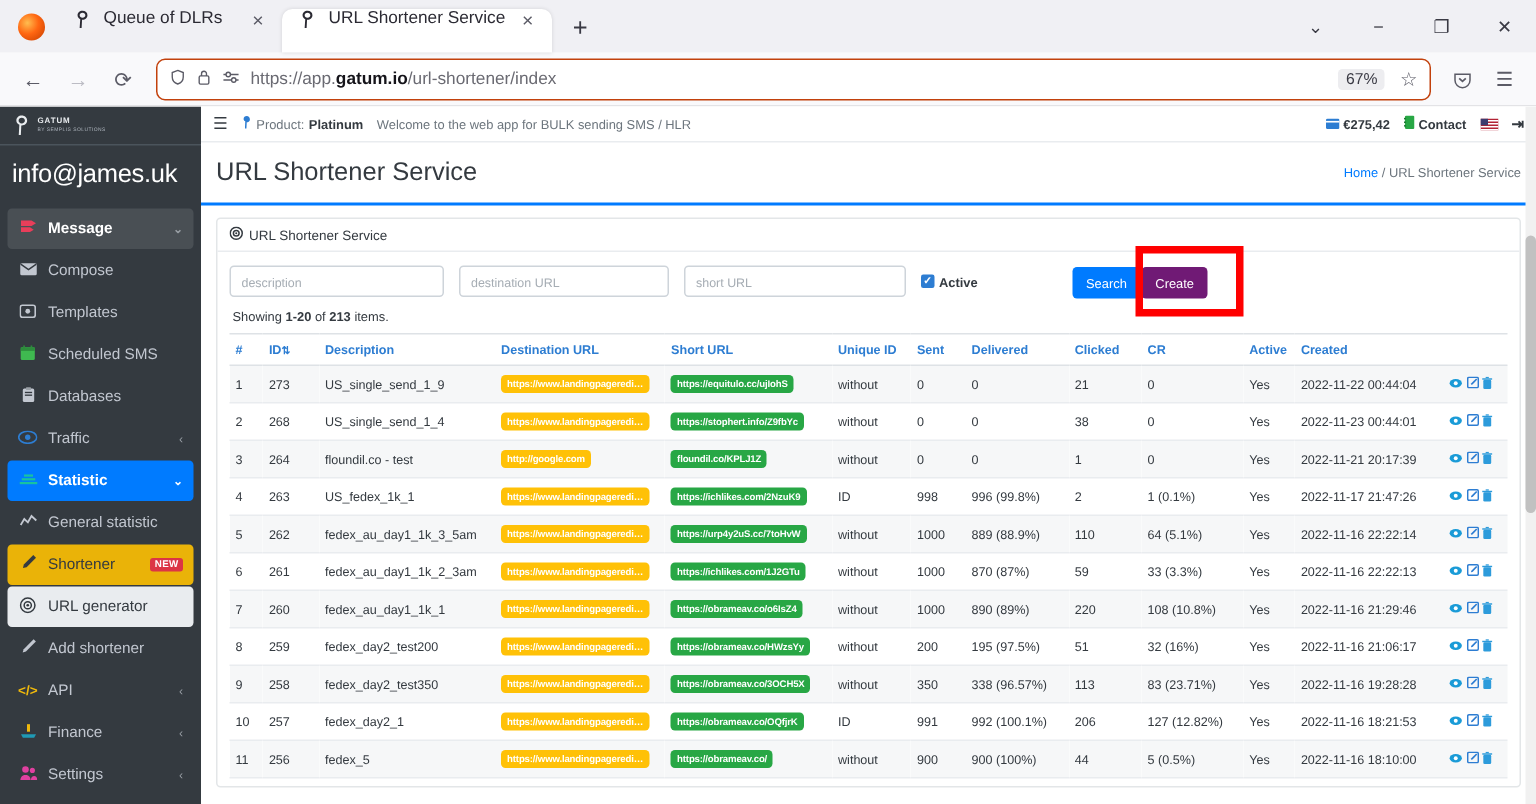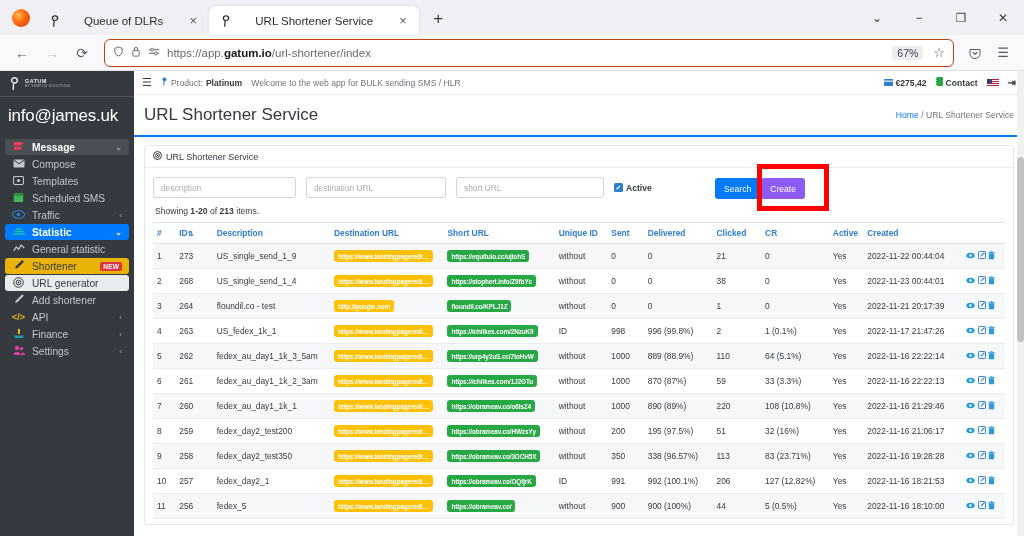--- a/index.html
+++ b/index.html
@@ -17,21 +17,21 @@
   .tabbar {
     height: 35px; background: #f0f0f4; display: flex; align-items: flex-end;
     padding-left: 6px; position: relative; flex: 0 0 35px;
   }
   .ff-logo {
     width: 18px; height: 18px; border-radius: 50%;
     background: radial-gradient(circle at 35% 35%, #ffbd4f 0%, #ff6611 45%, #c43d00 100%);
     margin: 0 8px 8px 6px; flex: 0 0 18px;
   }
   .tab {
-    height: 29px; display: flex; align-items: center; gap: 22px;
+    height: 29px; display: flex; align-items: flex-start; gap: 7px;
     padding: 0 8px 0 10px; border-radius: 7px 7px 0 0;
     font-size: 11.5px; color: #2b2a33; max-width: 210px; min-width: 150px;
     margin-bottom: 0; position: relative;
   }
   .tab.active { background: #ffffff; box-shadow: 0 0 3px rgba(0,0,0,.12); }
   .tab .favicon {
     width: 14px; height: 14px; flex: 0 0 14px; position: relative;
   }
   .tab .favicon svg { display:block; }
   .tab .tab-title {
@@ -94,21 +94,21 @@
   .brand .brand-txt { line-height: 1.05; }
   .brand .brand-name { font-size: 5.3px; letter-spacing: .6px; color: #e9ecef; font-weight: 700; }
   .brand .brand-sub { font-size: 3.3px; letter-spacing: .3px; color: #aeb5bd; }
 
   .userbox { padding: 9px 8px 13px 8px; }
   .userbox .email { font-size: 17px; color: #fff; font-weight: 400; letter-spacing: -.2px; }
 
   .nav { padding: 0 5px; }
   .nav-item {
     display: flex; align-items: center; gap: 7px;
-    height: 16px; padding: 0 7px; border-radius: 3px; margin-bottom: 1px;
+    height: 27px; padding: 0 7px; border-radius: 3px; margin-bottom: 1px;
     font-size: 10.2px; color: #c2c7d0; white-space: nowrap; position: relative;
   }
   .nav-item .ic { width: 13px; flex: 0 0 13px; text-align: center; font-size: 10px; line-height: 1; }
   .nav-item .lbl { flex: 1 1 auto; overflow: hidden; text-overflow: ellipsis; }
   .nav-item .arrow { font-size: 8px; color: #9aa0a6; }
   .nav-item.open { background: #494f54; color: #fff; font-weight: 700; }
   .nav-item.active-blue { background: #007bff; color: #fff; font-weight: 700; }
   .nav-item.white { background: #eab308; color: #343a40; font-weight: 400; }
   .nav-item.greyish { background: #e9ecef; color: #343a40; }
   .badge-new {
@@ -161,21 +161,21 @@
     width: 9px; height: 9px; flex: 0 0 9px; background: #2d7dd2; border-radius: 1.5px;
     display: flex; align-items: center; justify-content: center;
     color: #fff; font-size: 7px; line-height: 1;
   }
   .btns { position: absolute; left: 562px; top: 1px; display: flex; }
   .btn {
     height: 21px; display: flex; align-items: center; justify-content: center;
     padding: 0 9px; font-size: 8.6px; color: #fff; border-radius: 3px;
   }
   .btn-search { background: #007bff; border-radius: 3px 0 0 3px; }
-  .btn-create { background: #8b5cf6; border-radius: 3px; margin-left: 1px; text-align: right; }
+  .btn-create { background: #701a75; border-radius: 3px; margin-left: 1px; text-align: right; }
   .redbox {
     position: absolute; left: 604px; top: -13px; width: 72px; height: 47px;
     border: 5px solid #f00; pointer-events: none;
   }
 
   .showing { font-size: 8.6px; color: #343a40; padding: 8px 0 6px 2px; }
   .showing b { font-weight: 700; }
 
   table { width: 100%; border-collapse: collapse; table-layout: fixed; }
   thead th {
@@ -361,20 +361,31 @@
             <svg width="11" height="11" viewBox="0 0 11 11">
                 <rect x="0.8" y="1.5" width="9.4" height="8.5" rx="1" fill="#3fb950"></rect>
                 <rect x="0.8" y="1.5" width="9.4" height="2.4" fill="#2d8c3c"></rect>
                 <rect x="2.5" y="0.3" width="1.1" height="2" fill="#2d8c3c"></rect>
                 <rect x="7.4" y="0.3" width="1.1" height="2" fill="#2d8c3c"></rect>
               </svg>
           </span>
           <span class="lbl">Scheduled SMS</span>
         </div>
 
+        <div class="nav-item">
+          <span class="ic">
+            <svg width="10" height="11" viewBox="0 0 10 11">
+                <rect x="1.2" y="1" width="7.6" height="9" rx="1" fill="#c2c7d0"></rect>
+                <rect x="3.3" y="0.2" width="3.4" height="1.8" rx=".5" fill="#9aa0a6"></rect>
+                <rect x="2.6" y="3.2" width="4.8" height=".9" fill="#343a40"></rect>
+                <rect x="2.6" y="5" width="4.8" height=".9" fill="#343a40"></rect>
+              </svg>
+          </span>
+          <span class="lbl">Databases</span>
+        </div>
 
         <div class="nav-item">
           <span class="ic">
             <svg width="13" height="9" viewBox="0 0 13 9">
                 <ellipse cx="6.5" cy="4.5" rx="6" ry="4" fill="none" stroke="#2d7dd2" stroke-width="1.1"></ellipse>
                 <circle cx="6.5" cy="4.5" r="1.8" fill="#2d7dd2"></circle>
               </svg>
           </span>
           <span class="lbl">Traffic</span>
           <span class="arrow">‹</span>

